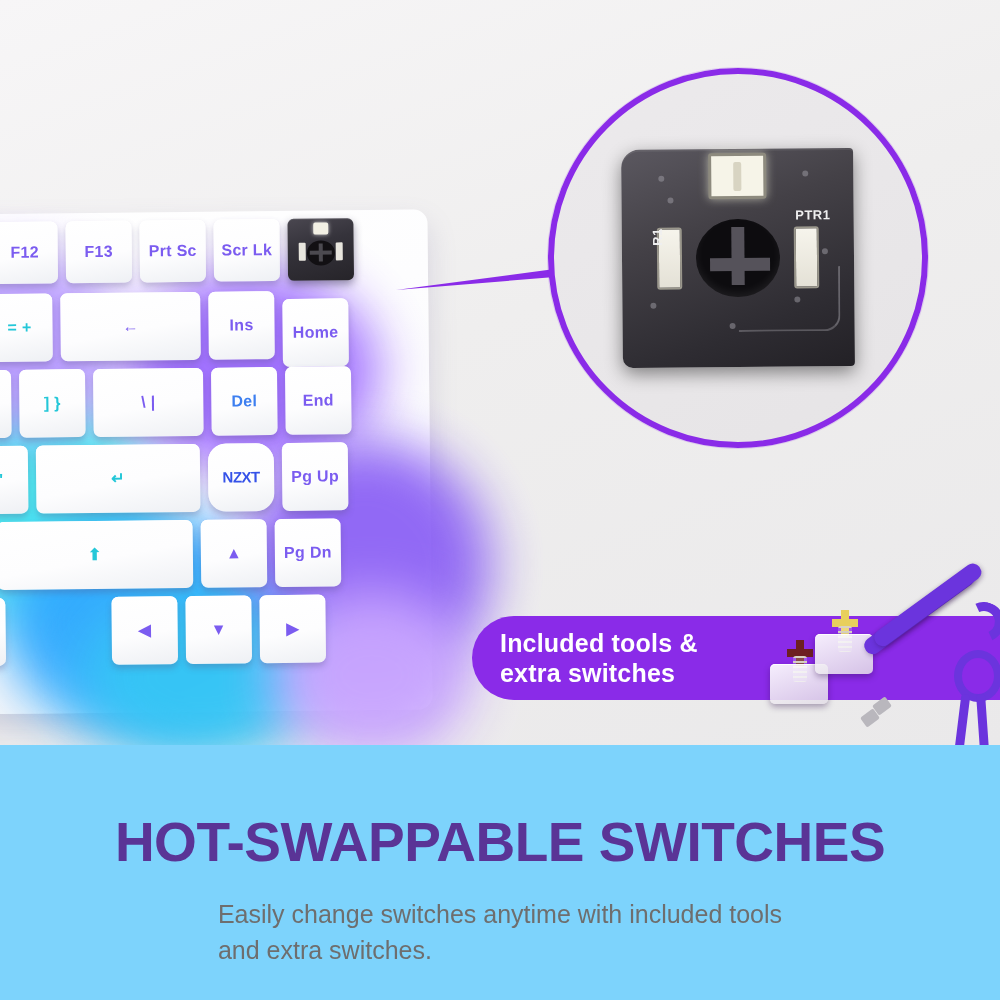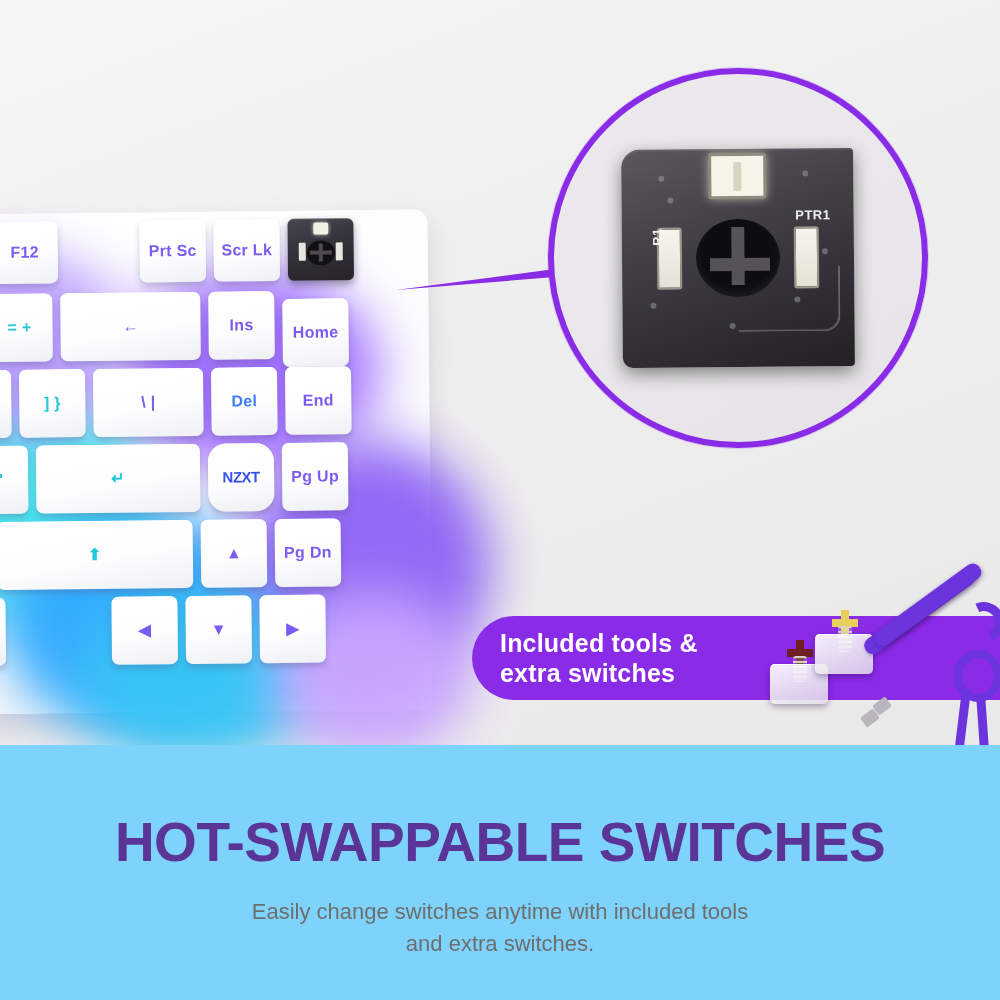--- a/index.html
+++ b/index.html
@@ -215,40 +215,41 @@
     position:absolute; left:0; top:745px; width:1000px; height:255px;
     background:#7dd3fc;
     display:flex; flex-direction:column; align-items:center;
   }
   #headline {
     margin-top:65px;
     font-size:55px; font-weight:800; letter-spacing:-.5px;
     color:#5a3496; text-align:center; white-space:nowrap;
   }
   #subtitle {
-    margin-top:22px; font-size:22px; font-weight:400; line-height:1.45;
-    color:#6e6e6e; text-align:center; white-space:pre-line;
+    margin-top:22px; font-size:25px; font-weight:400; line-height:1.45;
+    color:#6e6e6e; text-align:left; white-space:pre-line;
   }
 </style>
 </head>
 <body>
 
 <div id="hero">
 
   <div id="keyboard-photo">
     <div class="kb-body"></div>
     <div class="rgb-glow g1"></div>
     <div class="rgb-glow g2"></div>
     <div class="rgb-glow g3"></div>
     <div class="rgb-glow g4"></div>
     <div class="rgb-glow g5"></div>
     <div class="rgb-glow g6"></div>
     <div class="rgb-glow g7"></div>
     <div class="keys" id="keys-layer">
         <div class="key violet" style="left: 54px; top: 8px; width: 66px; height: 62px;">F12</div>
+        <div class="key violet" style="left: 128px; top: 8px; width: 66px; height: 62px;">F13</div>
         <div class="key violet" style="left: 202px; top: 8px; width: 66px; height: 62px;">Prt Sc</div>
         <div class="key violet" style="left: 276px; top: 8px; width: 66px; height: 62px;">Scr Lk</div>
         <div class="socket-key" style="left: 350px; top: 8px; width: 66px; height: 62px;">
           <div class="led"></div>
           <div class="hole"></div>
           <div class="cross-v"></div>
           <div class="cross-h"></div>
           <div class="pin l"></div>
           <div class="pin r"></div>
         </div>

